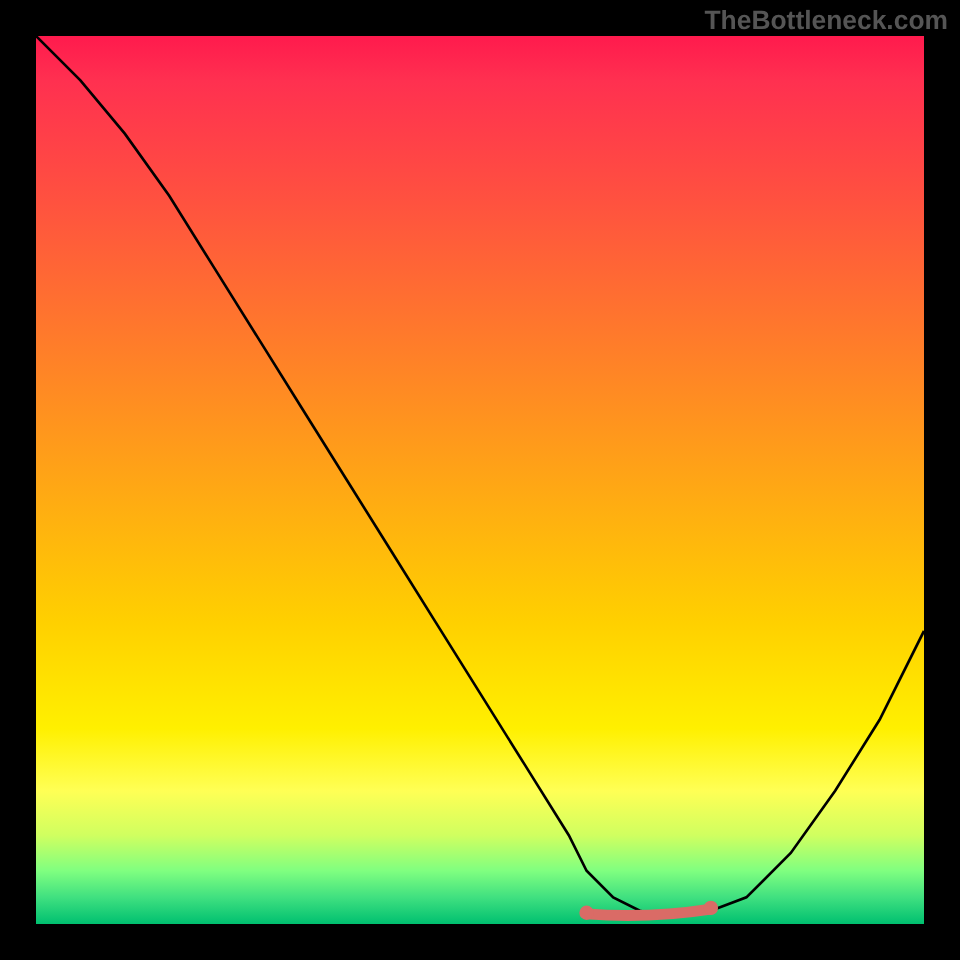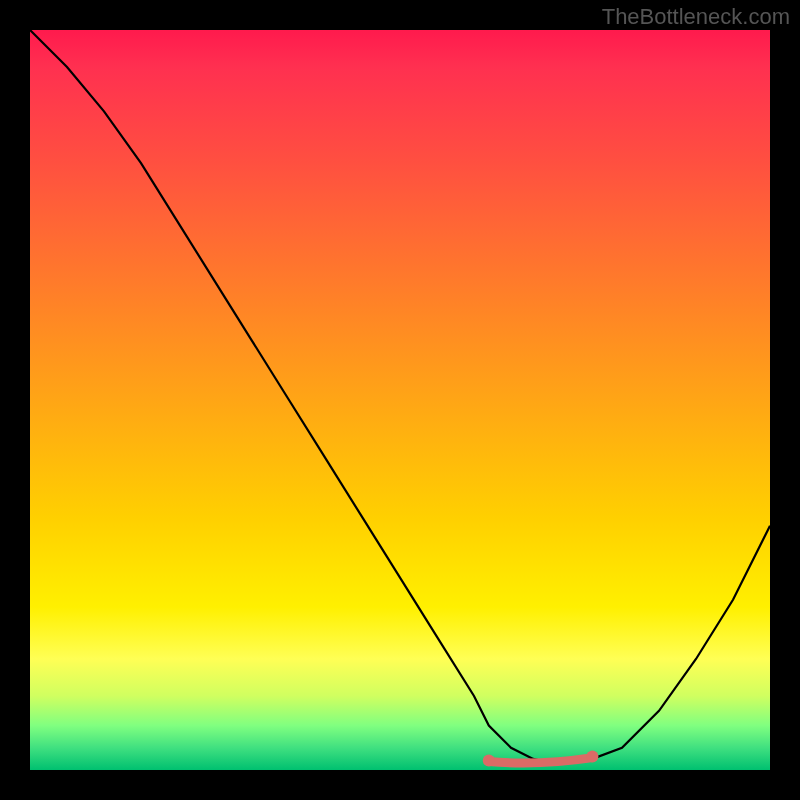--- a/index.html
+++ b/index.html
@@ -10,21 +10,21 @@
     position: relative;
     overflow: hidden;
     font-family: Arial, sans-serif;
   }
   .watermark {
     position: absolute;
     top: 4px;
     right: 10px;
     color: #555;
     font-size: 22px;
-    font-weight: 400;
+    font-weight: 700;
     z-index: 10;
   }
   .chart-area {
     position: absolute;
     left: 30px;
     top: 30px;
     width: 740px;
     height: 740px;
     background: linear-gradient(to bottom,
       #ff1a4d 0%,

